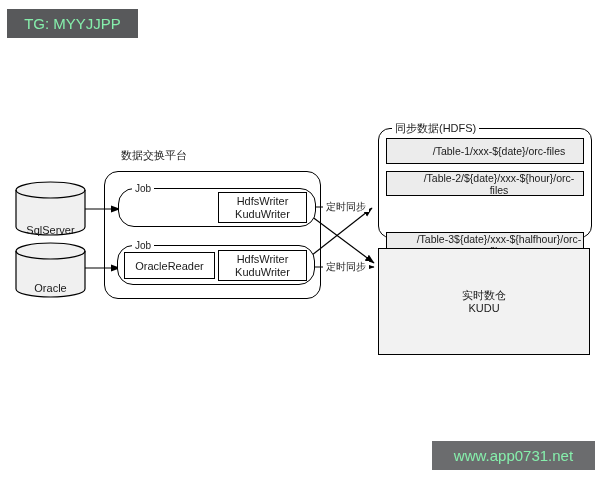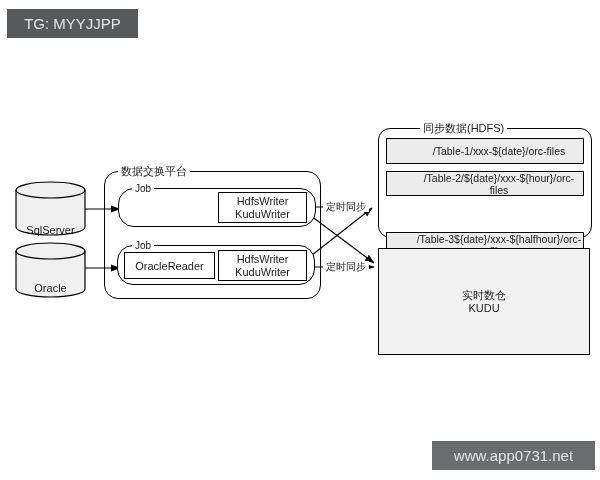--- a/index.html
+++ b/index.html
@@ -3,21 +3,21 @@
 <meta charset="utf-8">
 <style>
   html,body{margin:0;padding:0;background:#fff;}
   .stage{
     position:relative;width:600px;height:480px;background:#ffffff;overflow:hidden;
     font-family:"Liberation Sans","DejaVu Sans",sans-serif;color:#1a1a1a;
   }
   .abs{position:absolute;}
   
   .badge{
-    background:#58595b;color:#e5e5e5;text-align:center;
+    background:#58595b;color:#86efac;text-align:center;
     font-size:15px;line-height:29px;height:29px;
   }
   .badge.watermark{background:#6b6c6e;}
   
   .outline{border:1px solid #000;background:#fff;box-sizing:border-box;}
   .platform-box{border-radius:14px;background:transparent;}
   .job-box{border-radius:16px;background:#fff;}
   .hdfs-box{border-radius:12px;background:#fff;}
   .kudu-box{background:#f2f2f2;display:flex;flex-direction:column;align-items:center;justify-content:center;font-size:11px;line-height:13px;}
   .node{
@@ -67,42 +67,42 @@
     <line x1="307" y1="213" x2="374" y2="263" stroke="#000" stroke-width="1.2" marker-end="url(#arrow)"></line>
     <line x1="307" y1="267" x2="374" y2="267" stroke="#000" stroke-width="1.2" marker-end="url(#arrow)"></line>
   </svg>
 
   <div class="abs badge" style="left:7px;top:9px;width:131px;">TG: MYYJJPP</div>
 
   <div class="abs cyl-label" style="left:16px;top:205px;width:69px;">SqlServer</div>
   <div class="abs cyl-label" style="left:16px;top:263px;width:69px;">Oracle</div>
 
   <div class="abs outline platform-box" style="left:104px;top:171px;width:217px;height:128px;"></div>
-  <div class="abs tag-label" style="left:118px;top:165px;">数据交换平台</div>
+  <div class="abs tag-label" style="left:118px;top:149px;">数据交换平台</div>
 
   <div class="abs outline job-box" style="left:118px;top:188px;width:198px;height:39px;"></div>
   <div class="abs tag-label small" style="left:132px;top:183px;">Job</div>
   <div class="abs node double" style="left:218px;top:192px;width:89px;height:31px;">
     <span>HdfsWriter</span>
     <span>KuduWriter</span>
   </div>
 
   <div class="abs outline job-box" style="left:117px;top:245px;width:198px;height:40px;"></div>
   <div class="abs tag-label small" style="left:132px;top:240px;">Job</div>
   <div class="abs node single" style="left:124px;top:252px;width:91px;height:27px;">OracleReader</div>
   <div class="abs node double" style="left:218px;top:250px;width:89px;height:31px;">
     <span>HdfsWriter</span>
     <span>KuduWriter</span>
   </div>
 
   <div class="abs tag-label small" style="left:323px;top:201px;">定时同步</div>
   <div class="abs tag-label small" style="left:323px;top:261px;">定时同步</div>
 
   <div class="abs outline hdfs-box" style="left:378px;top:128px;width:214px;height:110px;"></div>
-  <div class="abs tag-label" style="left:392px;top:122px;margin-left:28px;">同步数据(HDFS)</div>
+  <div class="abs tag-label" style="left:392px;top:122px;">同步数据(HDFS)</div>
   <div class="abs row-box" style="left:386px;top:138px;width:198px;height:26px;">/Table-1/xxx-${date}/orc-files</div>
   <div class="abs row-box" style="left:386px;top:171px;width:198px;height:25px;">/Table-2/${date}/xxx-${hour}/orc-files</div>
   <div class="abs row-box" style="left:386px;top:204px;width:198px;height:26px;margin-top:28px;">/Table-3${date}/xxx-${halfhour}/orc-files</div>
 
   <div class="abs outline kudu-box" style="left:378px;top:248px;width:212px;height:107px;">
     <span>实时数仓</span>
     <span>KUDU</span>
   </div>
 
   <div class="abs badge watermark" style="left:432px;top:441px;width:163px;">www.app0731.net</div>

